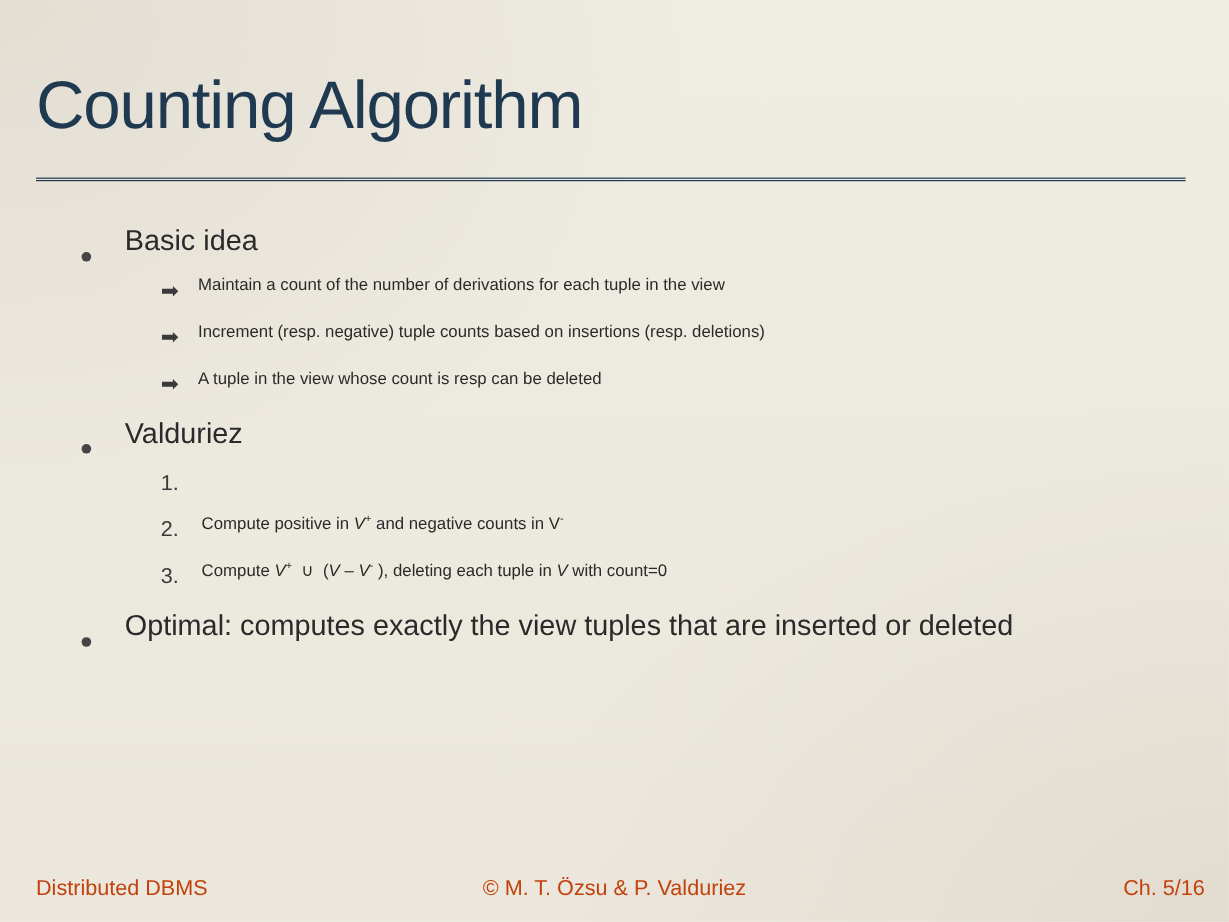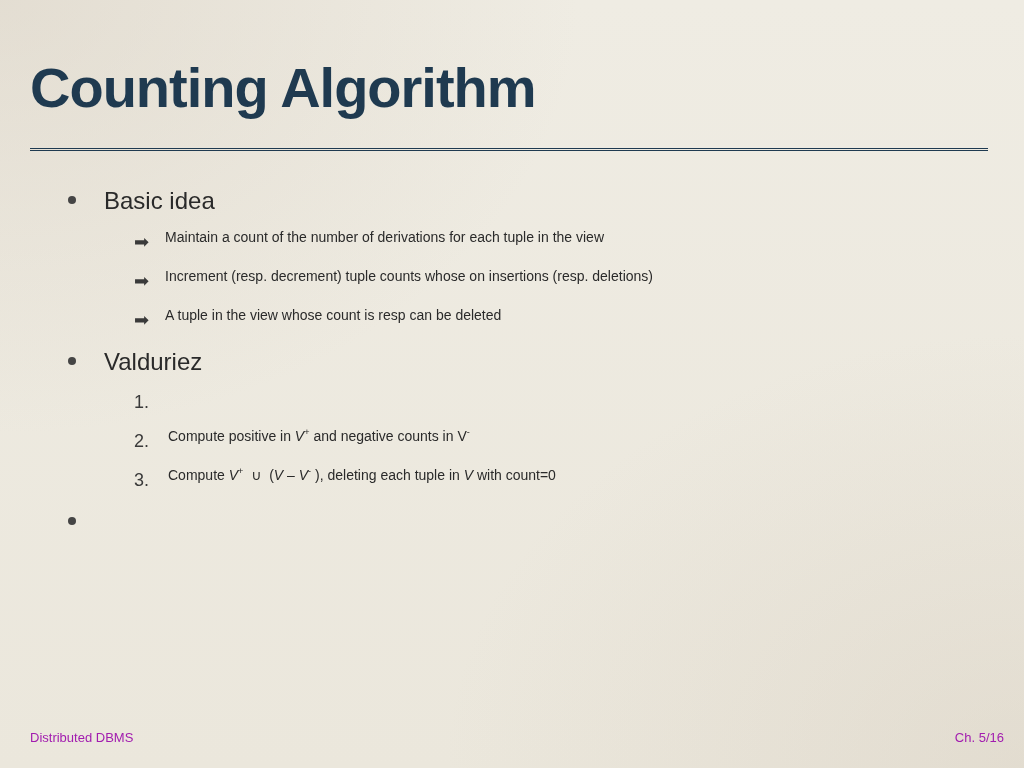--- a/index.html
+++ b/index.html
@@ -14,38 +14,38 @@
     color: #2a2a2a;
     position: relative;
   }
   .slide {
     padding: 55px 30px 0 30px;
     height: 100%;
     position: relative;
   }
   .title {
     font-size: 56px;
-    font-weight: 700;
+    font-weight: 400;
     color: #1f3a50;
     letter-spacing: -1px;
     margin-bottom: 28px;
   }
   .rule {
     border: none;
     border-top: 3px double #1f3a50;
     height: 4px;
     margin-bottom: 32px;
     width: 958px;
   }
   .content {
     padding-left: 38px;
   }
   .top-bullet {
     display: flex;
-    align-items: flex-start;
+    align-items: flex-end;
     margin-bottom: 10px;
   }
   .dot {
     width: 8px; height: 8px;
     background: #454545;
     border-radius: 50%;
     margin-top: 12px;
     margin-right: 28px;
     flex-shrink: 0;
   }
@@ -84,22 +84,22 @@
     flex-shrink: 0;
     width: 18px;
   }
   .ital { font-style: italic; }
   sup { font-size: 0.65em; vertical-align: super; line-height: 0; }
   .footer {
     position: absolute;
     bottom: 18px;
     left: 0; right: 0;
     height: 20px;
-    font-size: 13px;
-    color: #a21caf;
+    font-size: 18px;
+    color: #c2410c;
   }
   .footer-left { position: absolute; left: 30px; }
   .footer-center { position: absolute; left: 0; right: 0; text-align: center; }
   .footer-right { position: absolute; right: 20px; text-align: right; }
 </style>
 </head>
 <body>
 
 <div class="slide">
   <h1 class="title">Counting Algorithm</h1>
@@ -110,21 +110,21 @@
       <span class="dot"></span>
       <span class="top-label">Basic idea</span>
     </div>
     <div class="sub-list">
       <div class="sub-item">
         <span class="arrow">➡</span>
         <span class="sub-text">Maintain a count of the number of derivations for each tuple in the view</span>
       </div>
       <div class="sub-item">
         <span class="arrow">➡</span>
-        <span class="sub-text">Increment (resp. decrement) tuple counts whose on insertions (resp. deletions)</span>
+        <span class="sub-text">Increment (resp. negative) tuple counts based on insertions (resp. deletions)</span>
       </div>
       <div class="sub-item">
         <span class="arrow">➡</span>
         <span class="sub-text">A tuple in the view whose count is resp can be deleted</span>
       </div>
     </div>
 
     <div class="top-bullet">
       <span class="dot"></span>
       <span class="top-label">Valduriez</span>
@@ -138,21 +138,23 @@
         <span class="sub-text">Compute positive in <span class="ital">V</span><sup>+</sup> and negative counts in V<sup>-</sup></span>
       </div>
       <div class="sub-item">
         <span class="num">3.</span>
         <span class="sub-text">Compute <span class="ital">V</span><sup>+</sup> &nbsp;∪&nbsp; (<span class="ital">V</span> – <span class="ital">V</span><sup>-</sup> ), deleting each tuple in <span class="ital">V</span> with count=0</span>
       </div>
     </div>
 
     <div class="top-bullet">
       <span class="dot"></span>
+      <span class="top-label">Optimal: computes exactly the view tuples that are inserted or deleted</span>
     </div>
 
   </div>
 
   <div class="footer">
     <span class="footer-left">Distributed DBMS</span>
+    <span class="footer-center">© M. T. Özsu &amp; P. Valduriez</span>
     <span class="footer-right">Ch. 5/16</span>
   </div>
 </div>
 
 </body></html>

